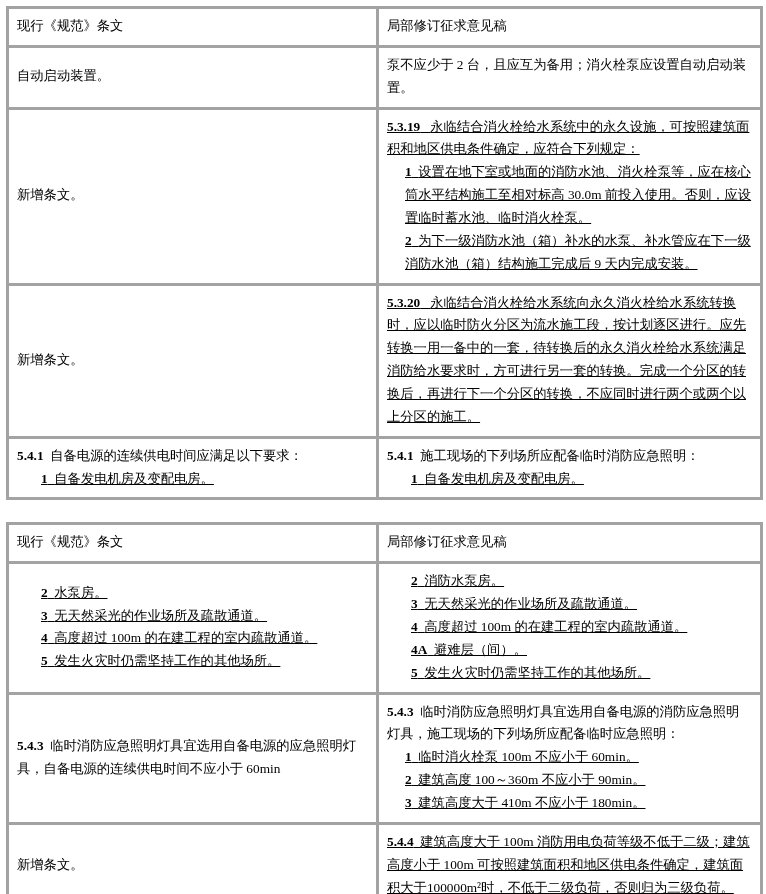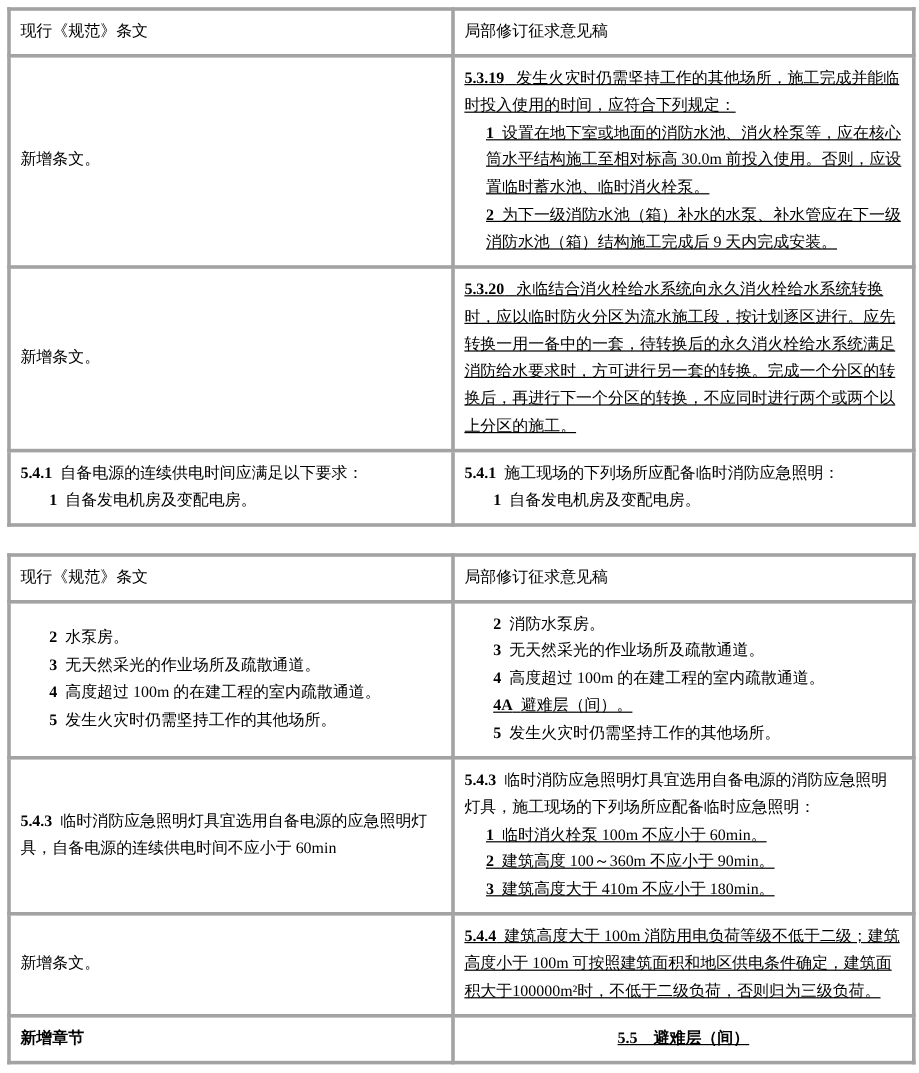--- a/index.html
+++ b/index.html
@@ -34,21 +34,21 @@
     text-align: left;
   }
   .hdr td {
     text-align: center;
     font-size: 14.3px;
     padding: 9px 8px 10px 8px;
   }
   .p { margin: 0; }
   .u { text-decoration: underline; }
   .ind2 { padding-left: 18px; }
-  .ind3 { padding-left: 24px; }
+  .ind3 { padding-left: 24px; text-decoration: underline; }
   .num { font-weight: bold; }
   .b { font-weight: bold; }
   .top { vertical-align: top; }
   .mid { vertical-align: middle; }
 </style>
 </head>
 <body>
 
 <div class="page">
 
@@ -56,27 +56,35 @@
     <colgroup>
         <col class="c1">
         <col class="c2">
       </colgroup>
     <tbody>
       <tr class="hdr">
         <td>现行《规范》条文</td>
         <td>局部修订征求意见稿</td>
       </tr>
 
+      <tr>
+        <td class="mid">
+          <p class="p"><span>自动启动装置。</span></p>
+        </td>
+        <td class="mid">
+          <p class="p"><span>泵不应少于 2 台，且应互为备用；消火栓泵应设置自动启动装置。</span></p>
+        </td>
+      </tr>
 
       <tr>
         <td class="mid">
           <p class="p"><span>新增条文。</span></p>
         </td>
         <td class="top">
-          <p class="p u"><span class="num">5.3.19</span>&nbsp;&nbsp;&nbsp;<span>发生火灾时仍需坚持工作的其他场所，施工完成并能临时投入使用的时间，应符合下列规定：</span></p>
+          <p class="p u"><span class="num">5.3.19</span>&nbsp;&nbsp;&nbsp;<span>永临结合消火栓给水系统中的永久设施，可按照建筑面积和地区供电条件确定，应符合下列规定：</span></p>
           <p class="p u ind2"><span class="num">1</span>&nbsp;&nbsp;<span>设置在地下室或地面的消防水池、消火栓泵等，应在核心筒水平结构施工至相对标高 30.0m 前投入使用。否则，应设置临时蓄水池、临时消火栓泵。</span></p>
           <p class="p u ind2"><span class="num">2</span>&nbsp;&nbsp;<span>为下一级消防水池（箱）补水的水泵、补水管应在下一级消防水池（箱）结构施工完成后 9 天内完成安装。</span></p>
         </td>
       </tr>
 
       <tr>
         <td class="mid">
           <p class="p"><span>新增条文。</span></p>
         </td>
         <td class="top">

